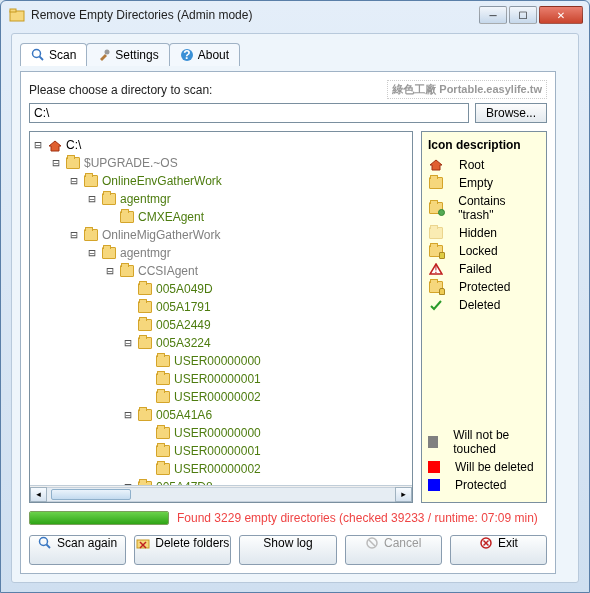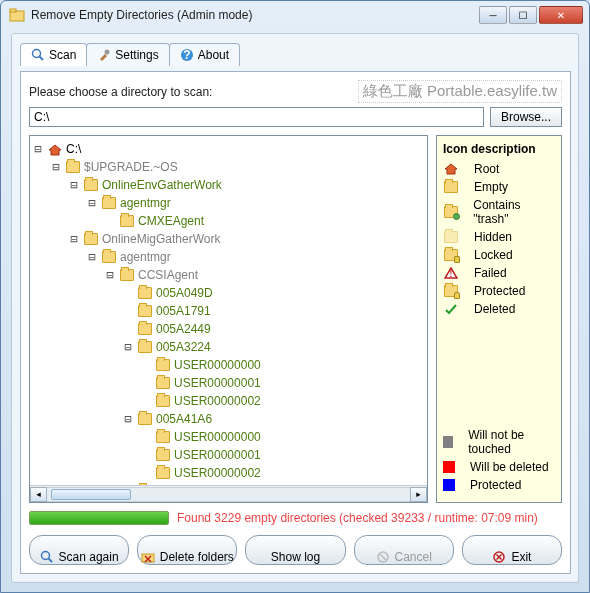--- a/index.html
+++ b/index.html
@@ -5,29 +5,29 @@
   * { box-sizing: border-box; font-family: 'Segoe UI', Tahoma, sans-serif; font-size: 12px; }
   body { margin: 0; background: #d8e6f2; width: 590px; height: 593px; overflow: hidden; }
   .window { width: 590px; height: 593px; background: linear-gradient(#e4eef9, #cfdff0); border: 1px solid #5a7fa8; border-radius: 6px 6px 0 0; }
   .titlebar { height: 28px; display: flex; align-items: center; padding: 0 6px 0 8px; }
   .title-icon { width: 16px; height: 16px; margin-right: 6px; }
   .title-text { flex: 1; color: #222; }
   .win-btns { display: flex; gap: 2px; }
   .win-btn { width: 28px; height: 18px; border-radius: 2px; border: 1px solid rgba(0,0,0,0.3); display:flex;align-items:center;justify-content:center; font-size:10px; }
   .min-btn, .max-btn { background: linear-gradient(#f2f6fb,#c6d8eb); }
   .close-btn { width: 44px; background: linear-gradient(#e97f6f,#c9442d); color:#fff; }
-  .client { margin: 4px 10px 10px 10px; background: #eef5fb; border: 1px solid #b8c9db; border-radius: 3px; padding: 6px 7px 8px 8px; height: 550px; display:flex; flex-direction:column; }
+  .client { margin: 4px 10px 10px 10px; background: #eef5fb; border: 1px solid #b8c9db; border-radius: 3px; padding: 6px 22px 8px 8px; height: 550px; display:flex; flex-direction:column; }
   .tabs { display:flex; align-items:flex-end; height: 26px; margin-bottom: 6px; }
   .tab { display:flex; align-items:center; gap:4px; padding: 4px 10px; border:1px solid #9fb2c5; border-bottom:none; border-radius:4px 4px 0 0; background:#f3f8fd; cursor:pointer; margin-right:-1px; }
   .tab.active { background:#fff; position:relative; z-index:2; }
   .tab-icon { width:14px; height:14px; display:inline-block; }
   .tab-content { background:#fff; border:1px solid #9fb2c5; flex:1; margin-top:-1px; padding:8px; display:flex; flex-direction:column; min-height:0; }
   .row-top { display:flex; justify-content:space-between; align-items:center; }
   .choose-label { color:#222; }
-  .wm { color:#999; font-size:15px; border:1px dotted #ccc; padding:1px 4px; }
+  .wm { color:#999; font-size:11px; border:1px dotted #ccc; padding:1px 4px;font-weight:bold; }
   .path-row { display:flex; gap:6px; margin-top:4px; }
   .path-input { flex:1; border:1px solid #7a8f9f; padding:2px 4px; background:#fff; }
   .browse-btn { border:1px solid #7a8f9f; background:linear-gradient(#fdfdfd,#e3e9ee); padding:2px 10px; cursor:pointer; }
   .main-row { display:flex; gap:8px; margin-top:8px; flex:1; min-height:0; }
   .tree-wrap { flex:1; border:1px solid #7a8f9f; background:#fff; display:flex; flex-direction:column; min-height:0; }
   .tree { flex:1; overflow:hidden; padding:4px 2px; font-size:12px; white-space:nowrap; line-height:18px; }
   .tree .node { display:flex; align-items:center; height:18px; }
   .exp { width:12px; text-align:center; font-family:monospace; color:#555; cursor:pointer; }
   .fold-ico { display:inline-block; width:14px; height:12px; background:#f6d77c; border:1px solid #d4a42a; border-radius:1px; margin:0 4px; position:relative; }
   .fold-ico::before { content:""; position:absolute; left:0; top:-3px; width:6px; height:3px; background:#f6d77c; border:1px solid #d4a42a; border-bottom:none; border-radius:1px 1px 0 0; }
@@ -42,21 +42,21 @@
   .hsc-thumb { position:absolute; left:4px; top:1px; width:80px; height:11px; background:linear-gradient(#eaf3fb,#c4dbef); border:1px solid #8fb0cb; border-radius:2px; }
   .legend { width:126px; border:1px solid #7a8f9f; background:#ffffe1; padding:6px 6px; font-size:12px; display:flex; flex-direction:column; }
   .legend-title { font-weight:bold; margin-bottom:6px; }
   .leg-item { display:flex; align-items:center; gap:15px; margin-bottom:4px; }
   .sq { width:12px; height:12px; }
   .progress-row { margin-top:8px; display:flex; align-items:center; }
   .progress { width:140px; height:14px; border:1px solid #7a9f5b; background:#e8f3dc; border-radius:2px; position:relative; overflow:hidden; }
   .progress-fill { position:absolute; inset:0; background:linear-gradient(#6bd24b,#2fa516); }
   .status-text { margin-left:8px; color:#ef4444; }
   .button-row { display:flex; gap:8px; margin-top:10px; }
-  .btn { flex:1; height:30px; border:1px solid #8a9db0; border-radius:13px; background:linear-gradient(#fdfefe,#dfe7ee); display:flex; align-items:flex-end; justify-content:center; gap:5px; cursor:pointer; }
+  .btn { flex:1; height:30px; border:1px solid #8a9db0; border-radius:3px; background:linear-gradient(#fdfefe,#dfe7ee); display:flex; align-items:flex-start; justify-content:center; gap:5px; cursor:pointer; }
   .btn.disabled { color:#9a9a9a; cursor:default; }
   .btn .ico { width:14px; height:14px; display:inline-block; }
   .indent { display:inline-block; }
 </style>
 </head>
 <body>
 
 <div class="window">
   <div class="titlebar">
     <svg class="title-icon" viewBox="0 0 16 16">

